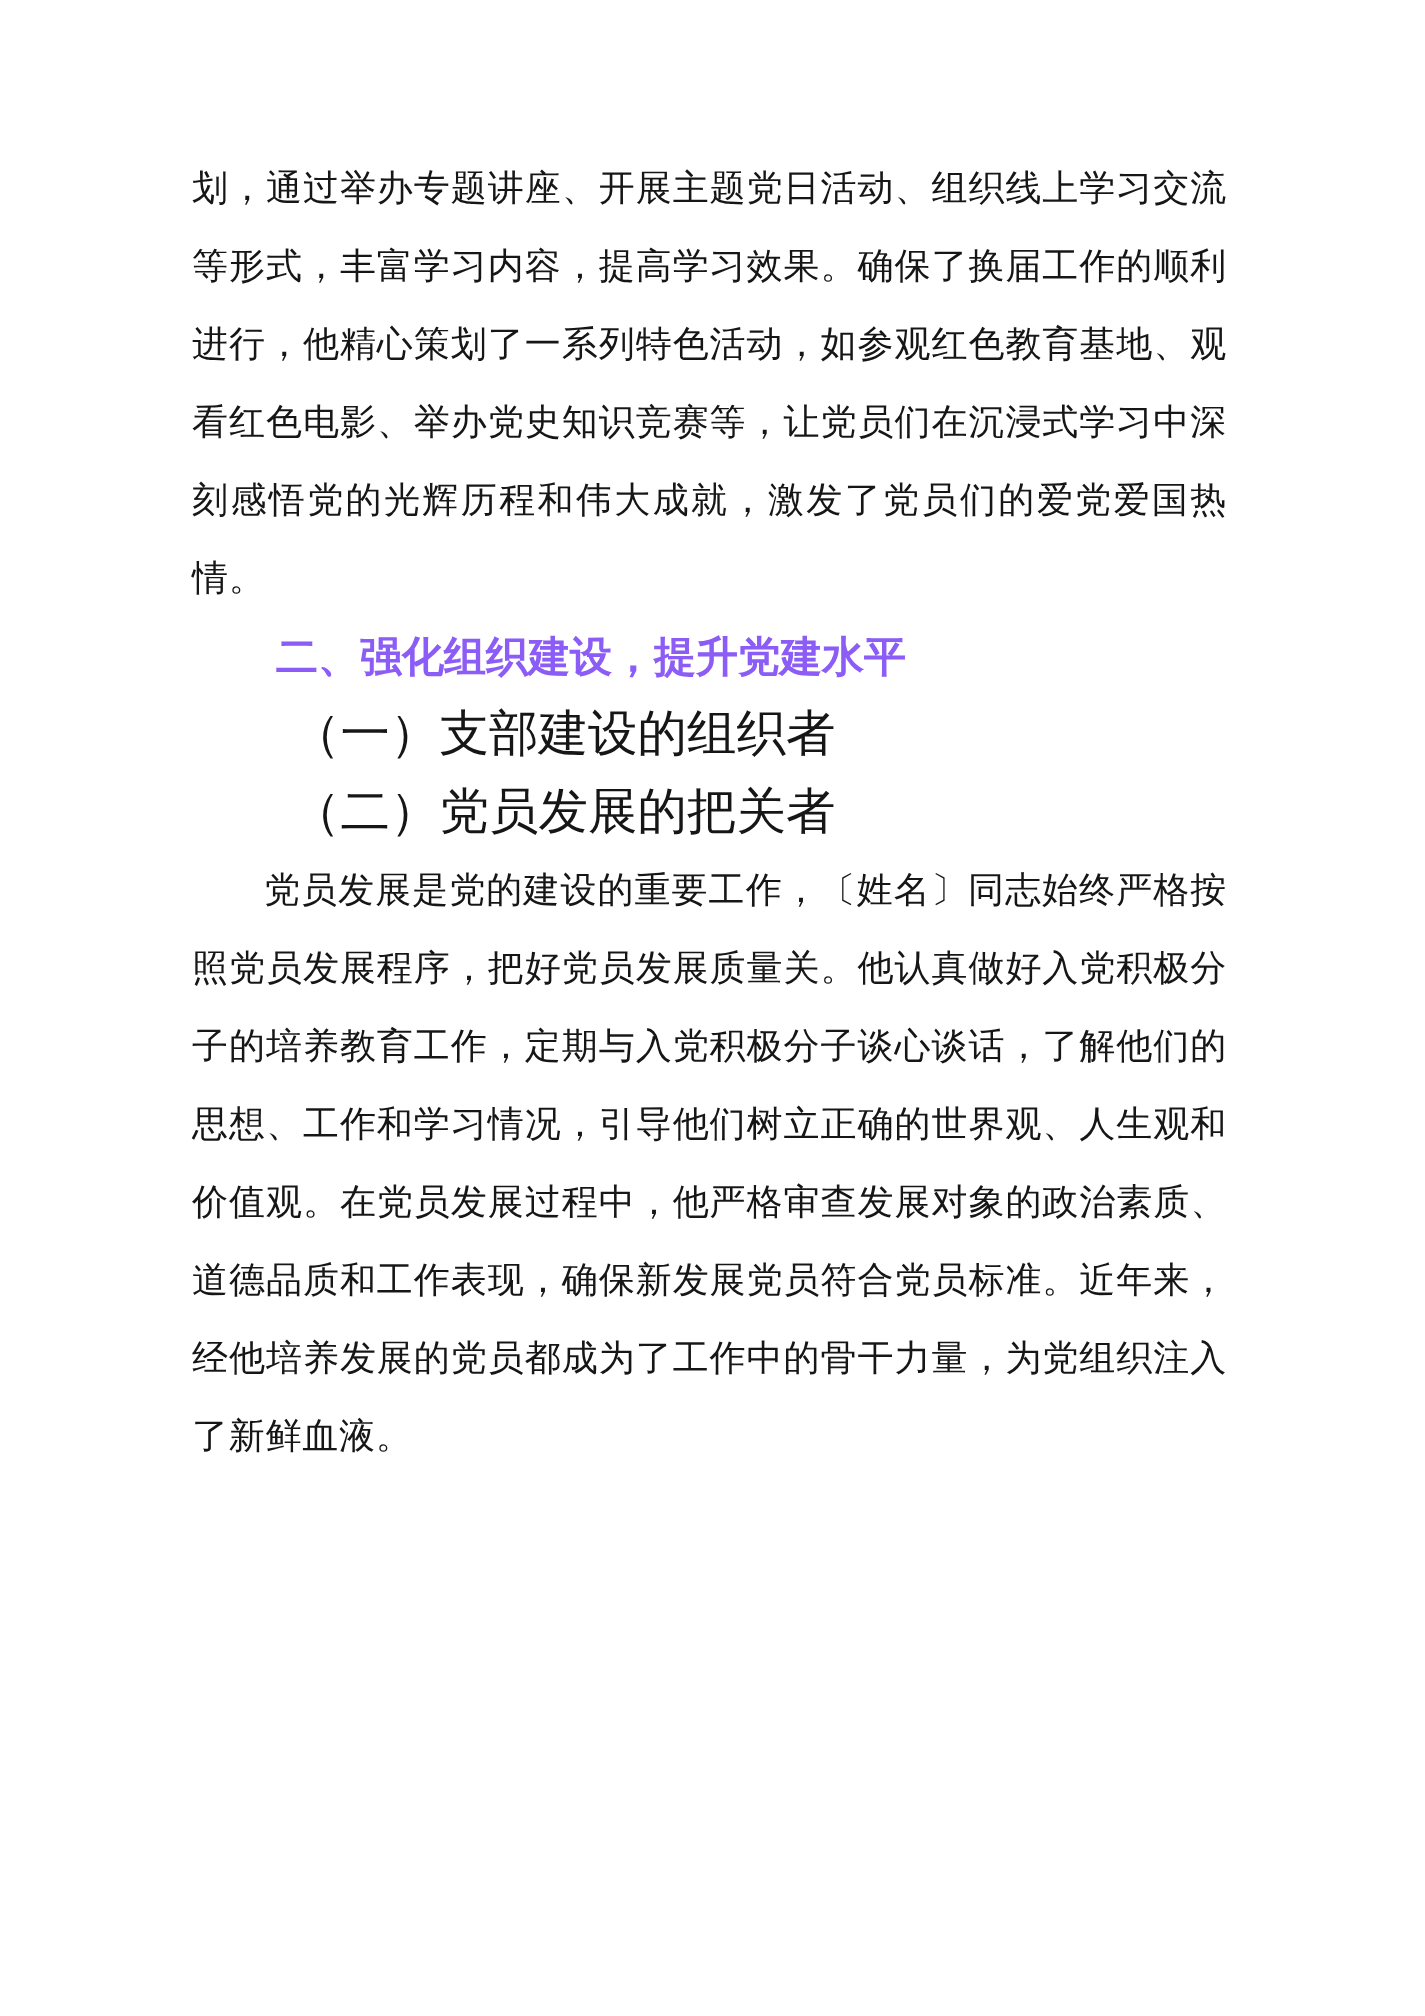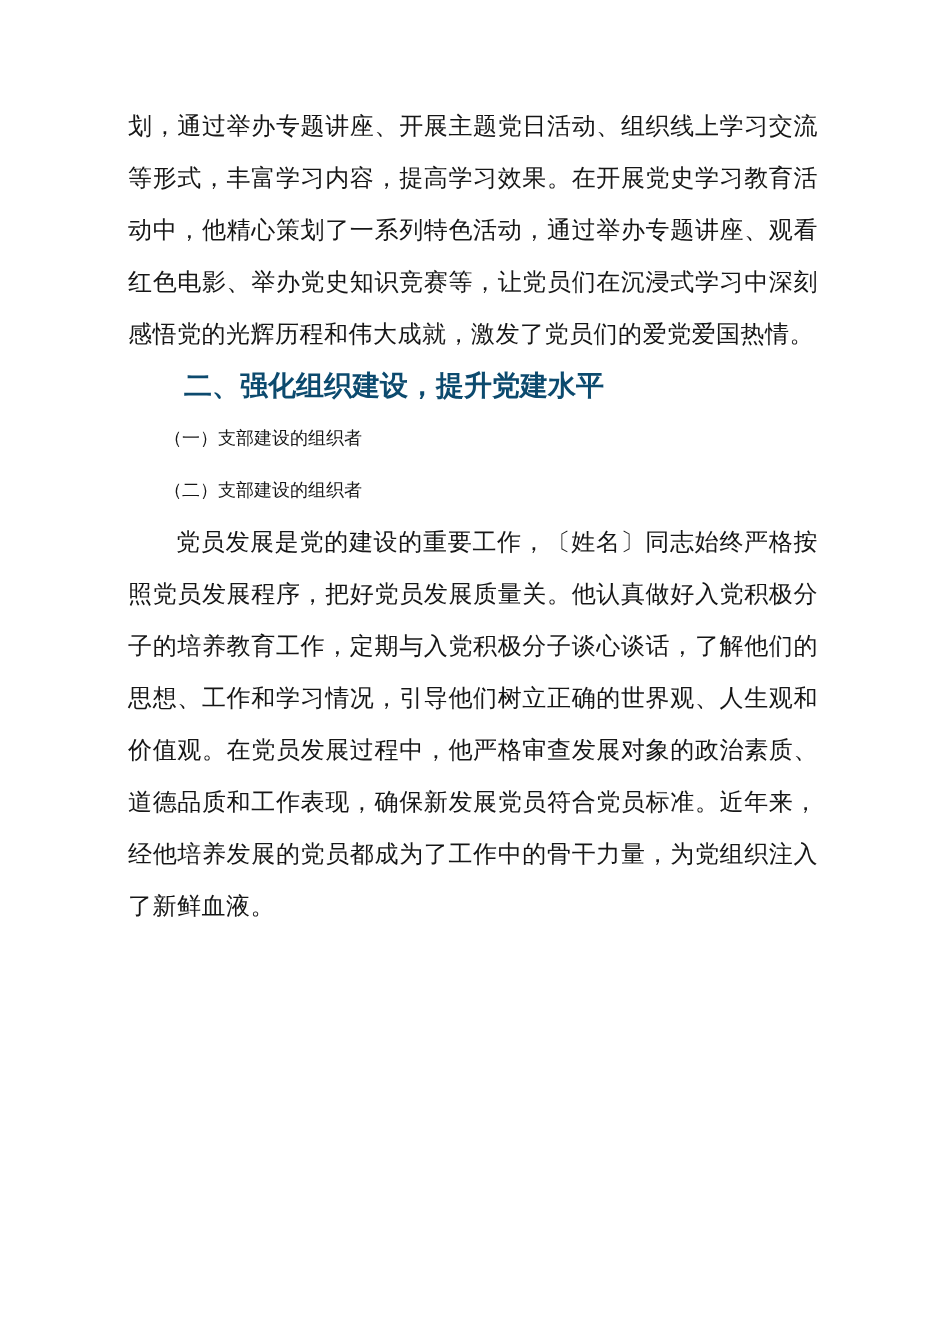--- a/index.html
+++ b/index.html
@@ -33,39 +33,39 @@
   .para.indented {
     text-indent: 2em;
   }
   .heading {
     font-family: "Liberation Sans", "DejaVu Sans", sans-serif;
     font-weight: 700;
     font-size: 28px;
     line-height: 52px;
     text-indent: 2em;
     margin: 0;
-    color: #0c4a6e;
+    color: #8b5cf6;
   }
   .subheading {
     font-family: "Liberation Serif", "DejaVu Serif", serif;
     font-weight: 400;
-    font-size: 18px;
+    font-size: 33px;
     line-height: 52px;
     text-indent: 2em;
     margin: 0;
     color: #161616;
   }
 </style>
 </head>
 <body style="background: rgb(255, 255, 255);">
 
 <div class="page">
-  <p class="para">划，通过举办专题讲座、开展主题党日活动、组织线上学习交流等形式，丰富学习内容，提高学习效果。在开展党史学习教育活动中，他精心策划了一系列特色活动，通过举办专题讲座、观看红色电影、举办党史知识竞赛等，让党员们在沉浸式学习中深刻感悟党的光辉历程和伟大成就，激发了党员们的爱党爱国热情。</p>
+  <p class="para">划，通过举办专题讲座、开展主题党日活动、组织线上学习交流等形式，丰富学习内容，提高学习效果。确保了换届工作的顺利进行，他精心策划了一系列特色活动，如参观红色教育基地、观看红色电影、举办党史知识竞赛等，让党员们在沉浸式学习中深刻感悟党的光辉历程和伟大成就，激发了党员们的爱党爱国热情。</p>
 
   <h2 class="heading">二、强化组织建设，提升党建水平</h2>
 
   <h3 class="subheading">（一）支部建设的组织者</h3>
 
 
-  <h3 class="subheading">（二）支部建设的组织者</h3>
+  <h3 class="subheading">（二）党员发展的把关者</h3>
 
   <p class="para indented">党员发展是党的建设的重要工作，〔姓名〕同志始终严格按照党员发展程序，把好党员发展质量关。他认真做好入党积极分子的培养教育工作，定期与入党积极分子谈心谈话，了解他们的思想、工作和学习情况，引导他们树立正确的世界观、人生观和价值观。在党员发展过程中，他严格审查发展对象的政治素质、道德品质和工作表现，确保新发展党员符合党员标准。近年来，经他培养发展的党员都成为了工作中的骨干力量，为党组织注入了新鲜血液。</p>
 </div>
 
 </body></html>

